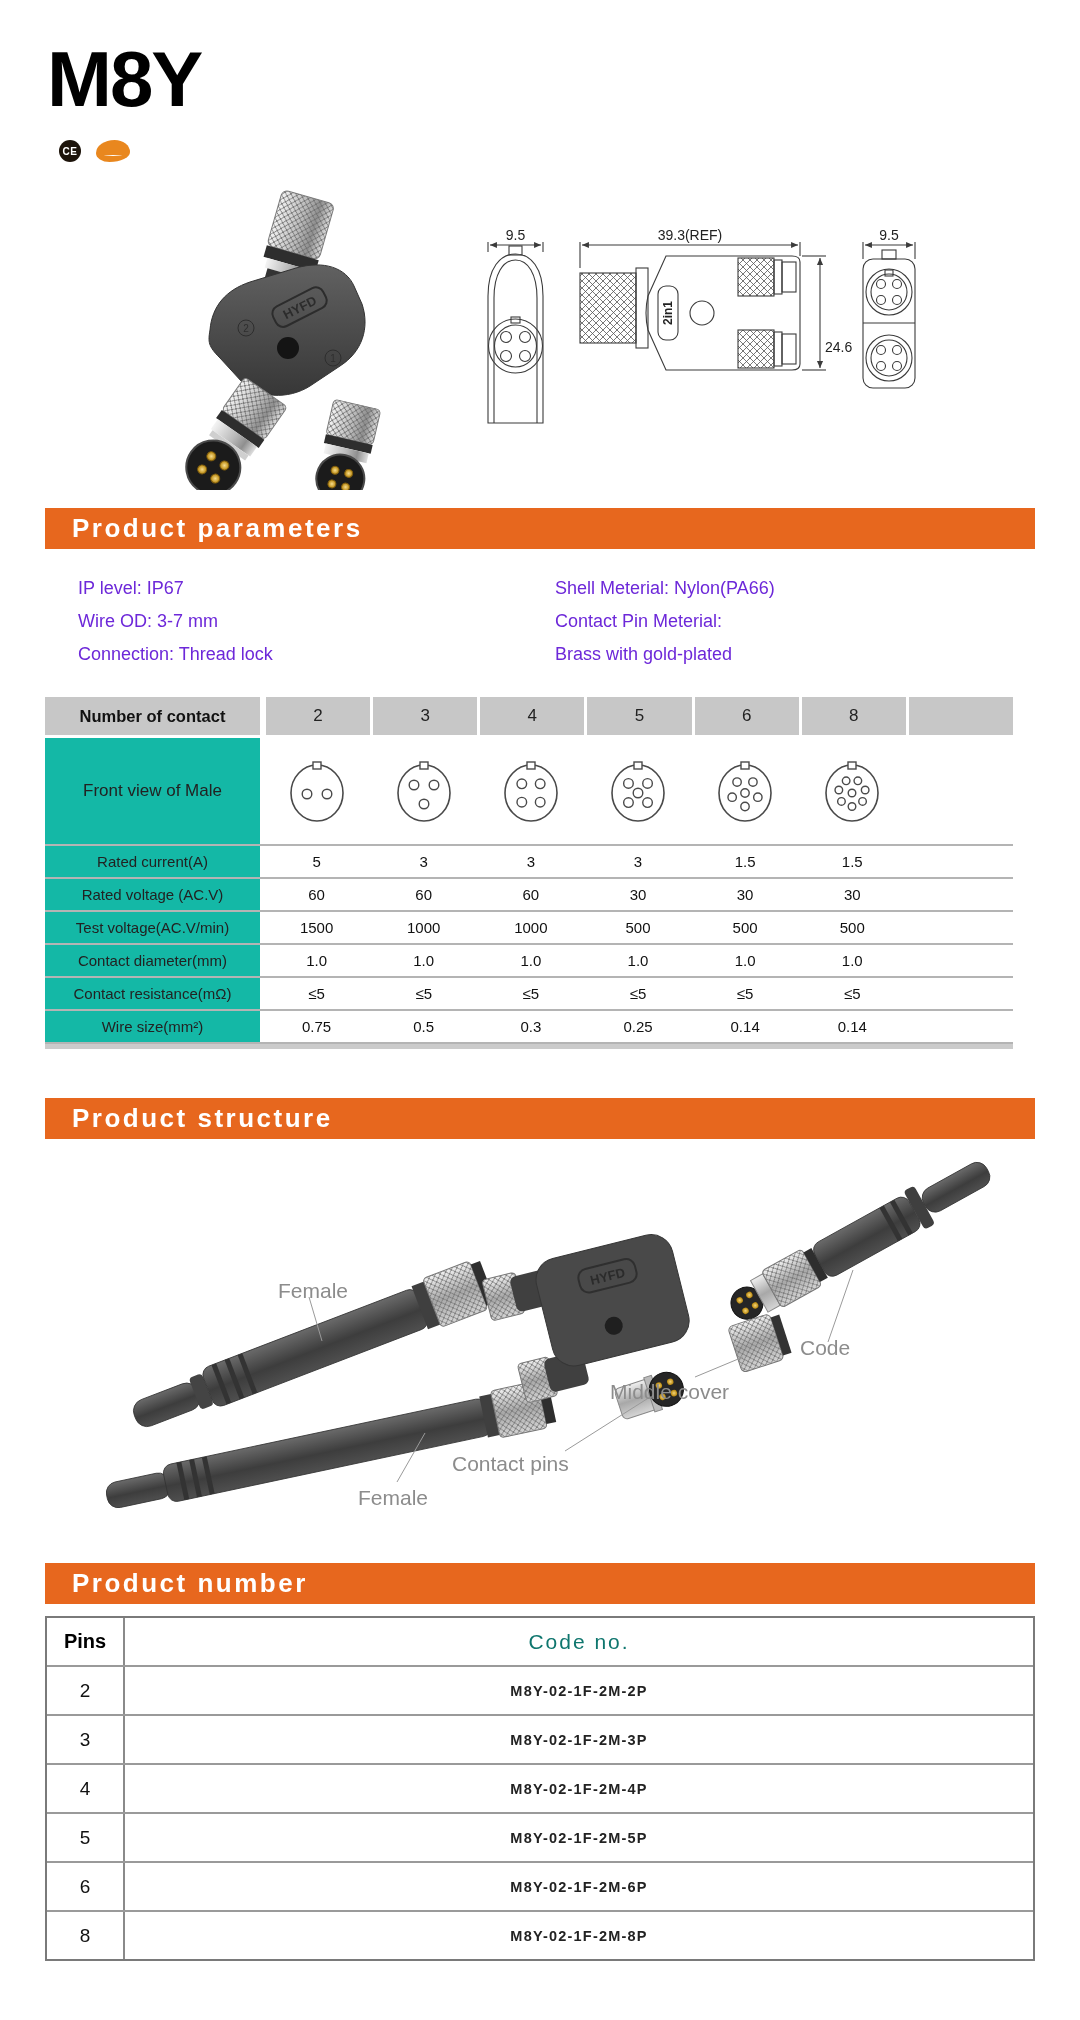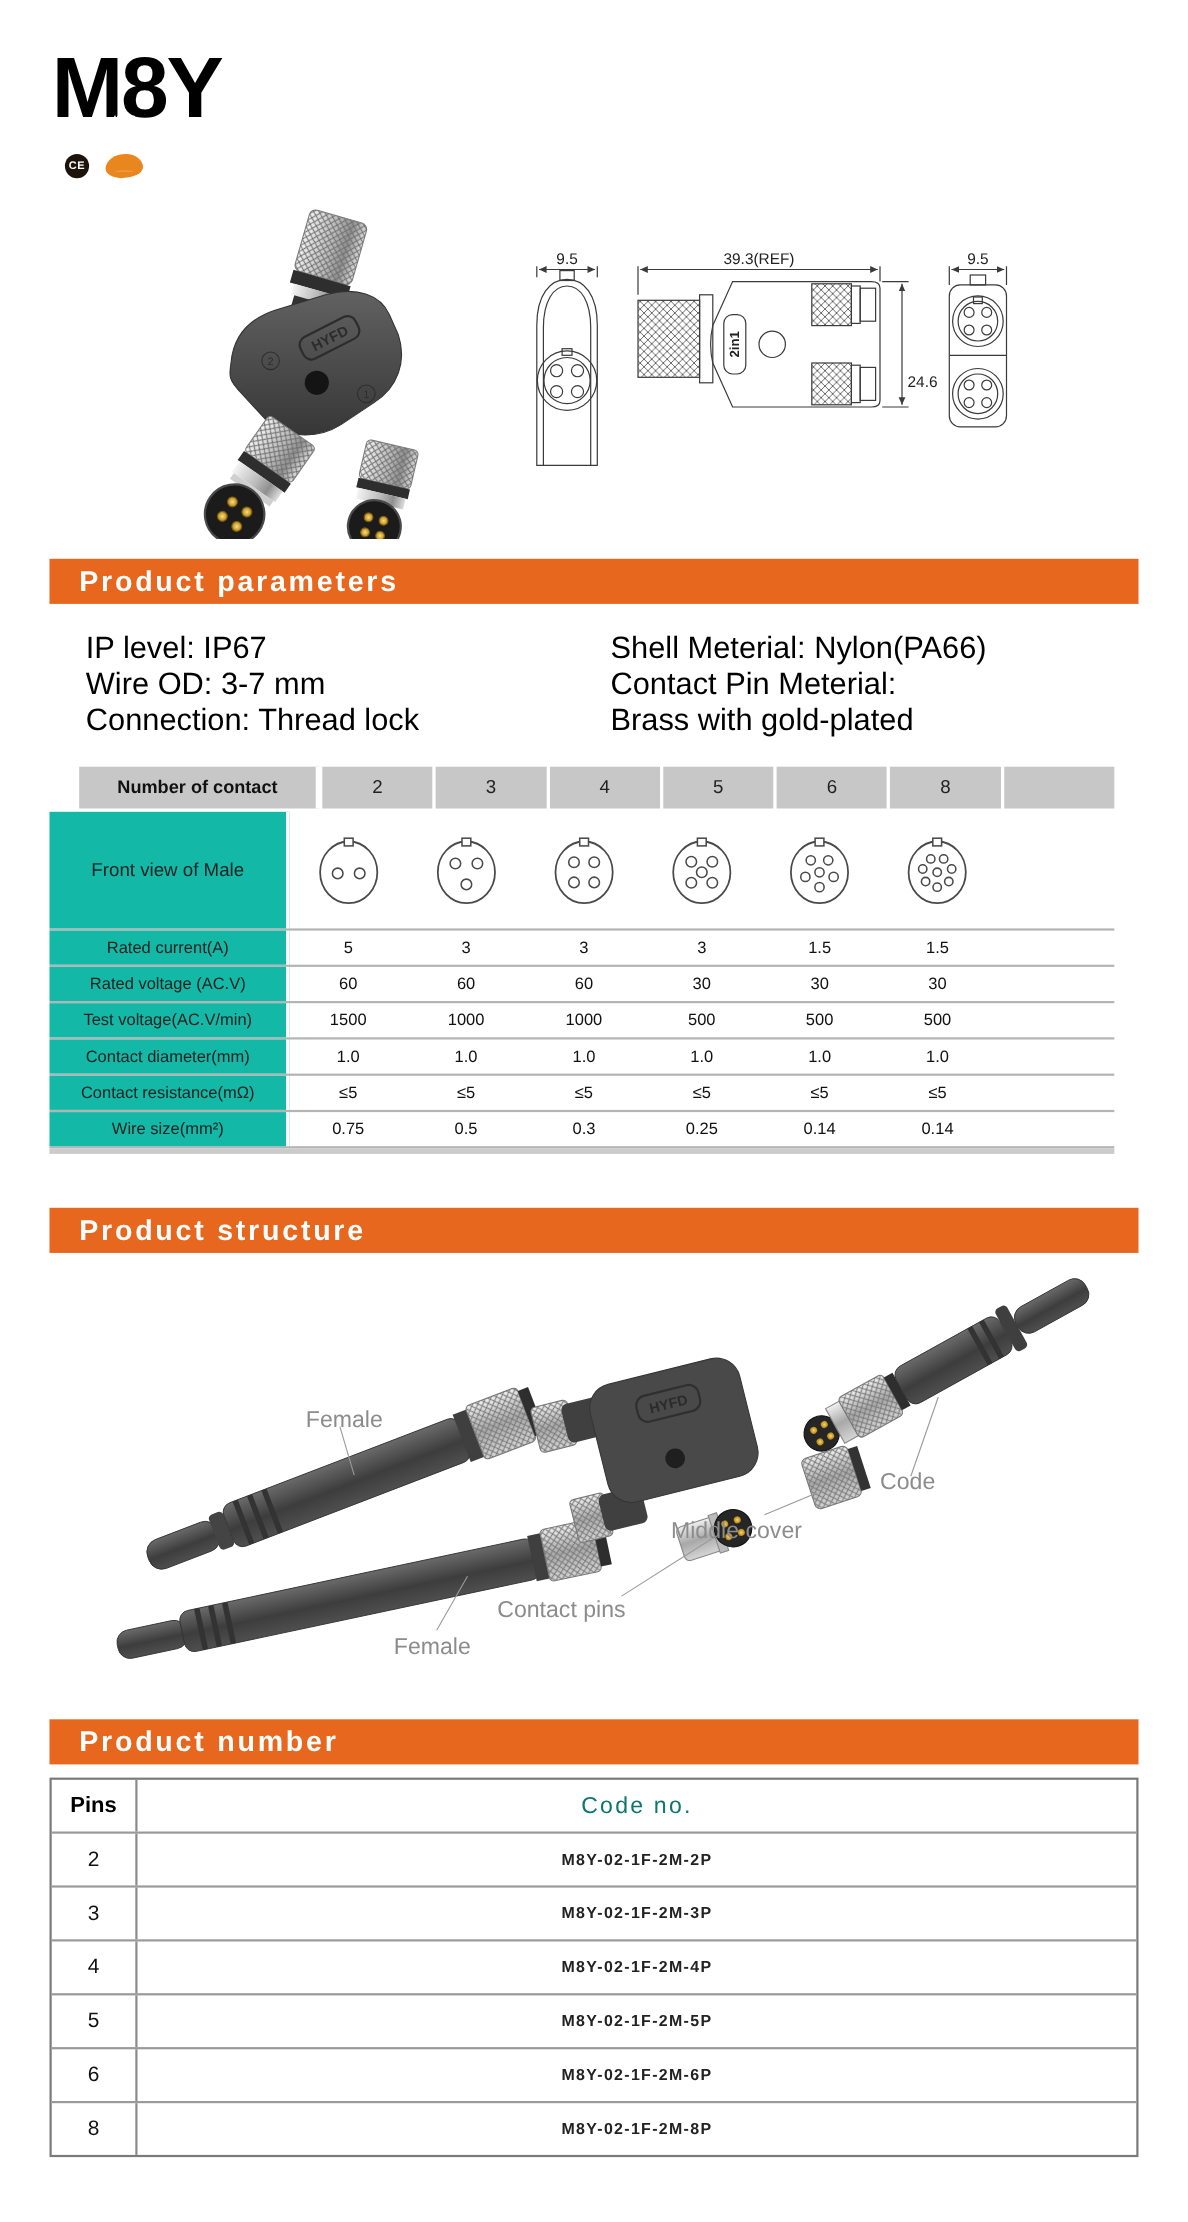--- a/index.html
+++ b/index.html
@@ -10,29 +10,29 @@
   #certs{position:absolute;left:59px;top:140px;display:flex;gap:15px;align-items:center;}
   .ce-badge{width:22px;height:22px;border-radius:50%;background:#1c130a;color:#fff;
         font-size:10px;font-weight:bold;display:flex;align-items:center;justify-content:center;letter-spacing:.5px;}
   .ip-badge{width:34px;height:22px;border-radius:55% 45% 60% 40% / 60% 55% 45% 40%;
         color:#fff;font-size:9.5px;font-weight:bold;display:flex;flex-direction:column;
         align-items:center;justify-content:center;line-height:1;gap:40px;}
   .ip-wave{width:18px;height:3px;border-bottom:1.6px solid #fff;border-radius:50%;}
   svg text{font-family:"Liberation Sans","DejaVu Sans",sans-serif;}
   .banner{position:absolute;left:45px;width:990px;height:41px;color:#fff;font-size:26px;
         font-weight:bold;letter-spacing:2.5px;line-height:41px;padding-left:27px;box-sizing:border-box;}
-  #params-left,#params-right{position:absolute;top:572px;font-size:28px;color:#000000;line-height:33px;}
+  #params-left,#params-right{position:absolute;top:572px;font-size:18px;color:#6d28d9;line-height:33px;}
   #params-left{left:78px;} #params-right{left:555px;}
   
   #spec-table{position:absolute;left:45px;top:697px;width:968px;}
   .srow{display:flex;}
   .vcol{flex:1;display:flex;align-items:center;justify-content:center;}
   .cell-label{width:218px;flex:none;display:flex;align-items:center;justify-content:center;
         background:#14b8a6;border-right:3px solid #fff;box-sizing:border-box;}
-  #spec-head{display:flex;height:38px;font-size:17px;margin-left:27px;}
+  #spec-head{display:flex;height:38px;font-size:17px;}
   #spec-head>div{background:#c7c7c7;margin-right:3px;}
   #spec-head>div:last-child{margin-right:0;}
   #spec-head .cell-label{background:#c7c7c7;font-weight:bold;font-size:16.5px;color:#111;}
   #front-row{display:flex;height:106px;margin-top:3px;border-bottom:2px solid #b4b4b4;}
   #front-row .cell-label{font-size:17px;color:#222;}
   .drow{display:flex;height:31px;border-bottom:2px solid #b4b4b4;}
   .drow .cell-label{font-size:15px;color:#222;}
   .vval{font-size:15px;color:#111;}
   #spec-bar{height:5px;background:#cbcbcb;}
   

